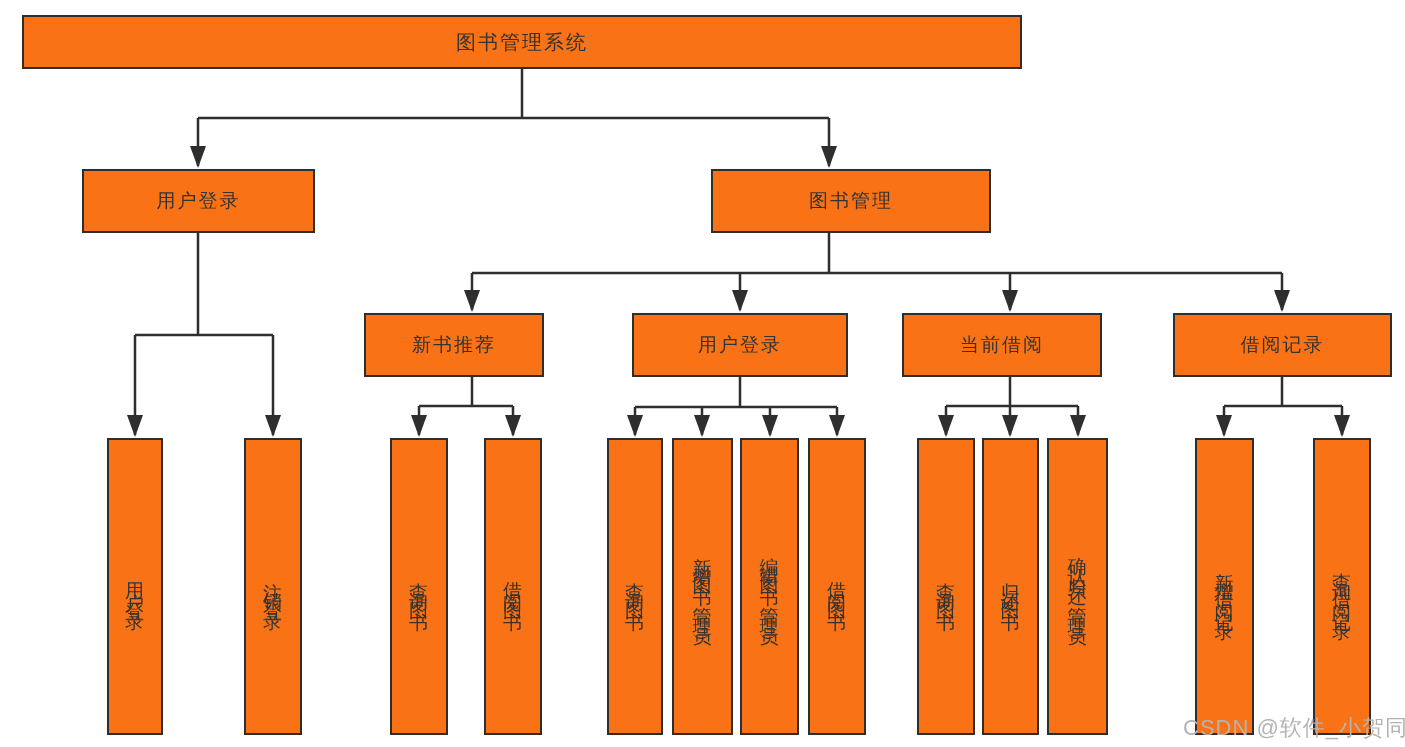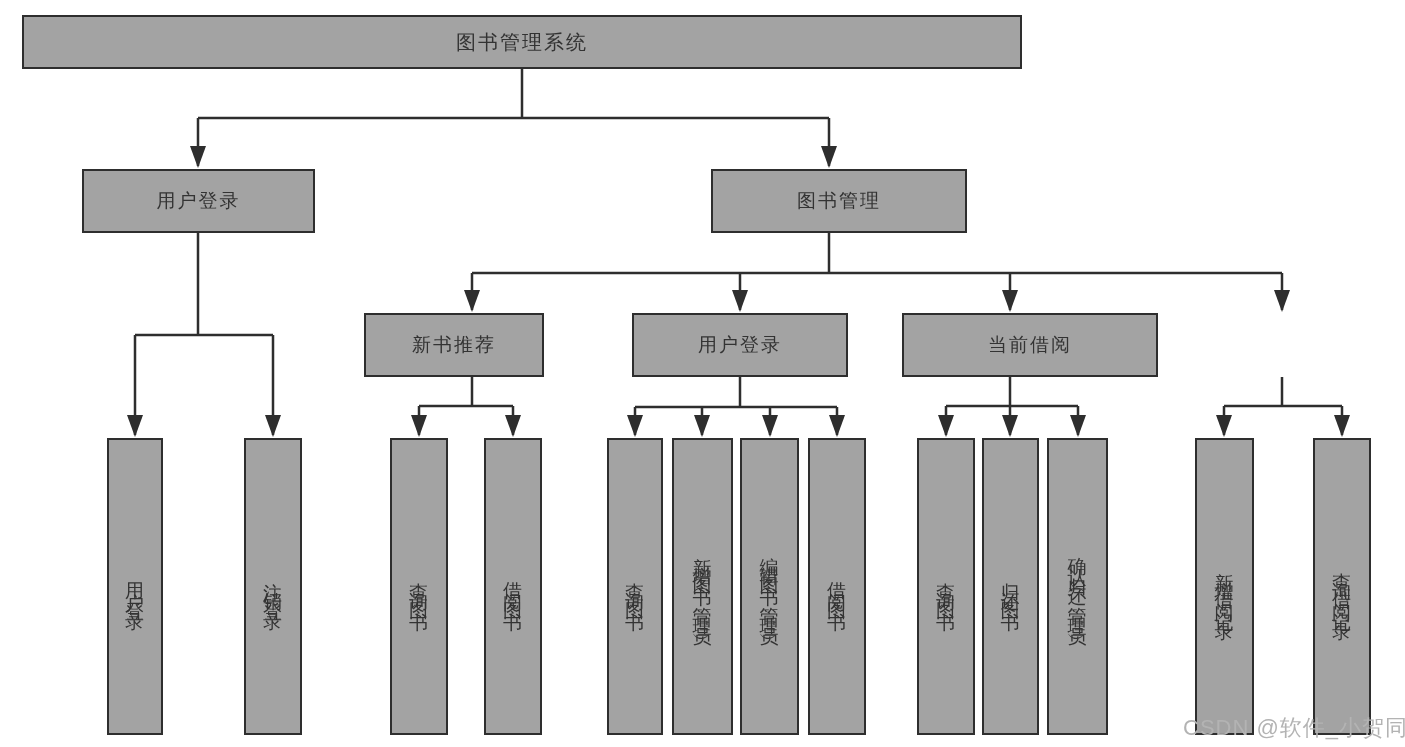--- a/index.html
+++ b/index.html
@@ -7,21 +7,21 @@
     position:relative;
     width:1405px;height:747px;
     background:#ffffff;
     font-family:"Liberation Sans","DejaVu Sans",sans-serif;
     overflow:hidden;
   }
   #wires{position:absolute;left:0;top:0;width:1405px;height:747px;}
   .box{
     position:absolute;
     box-sizing:border-box;
-    background:#a3a3a3;
+    background:#f97316;
     border:2.5px solid #2e2e2e;
     display:flex;align-items:center;justify-content:center;
     color:#333333;
   }
   .box.h span{
     font-size:19px;
     letter-spacing:2px;
     white-space:nowrap;
     color:#333333;
   }
@@ -88,32 +88,35 @@
     </g>
   </svg>
 
   <div class="box h root" style="left:22px;top:15px;width:1000px;height:54px">
     <span>图书管理系统</span>
   </div>
 
   <div class="box h" style="left:82px;top:169px;width:233px;height:64px">
     <span>用户登录</span>
   </div>
-  <div class="box h" style="left:711px;top:169px;width:256px;height:64px">
+  <div class="box h" style="left:711px;top:169px;width:280px;height:64px">
     <span>图书管理</span>
   </div>
 
   <div class="box h" style="left:364px;top:313px;width:180px;height:64px">
     <span>新书推荐</span>
   </div>
   <div class="box h" style="left:632px;top:313px;width:216px;height:64px">
     <span>用户登录</span>
   </div>
-  <div class="box h" style="left:902px;top:313px;width:256px;height:64px">
+  <div class="box h" style="left:902px;top:313px;width:200px;height:64px">
     <span>当前借阅</span>
+  </div>
+  <div class="box h" style="left:1173px;top:313px;width:219px;height:64px">
+    <span>借阅记录</span>
   </div>
 
   <div class="box v" style="left:107px;top:438px;width:56px;height:297px">
     <span>用户登录</span>
   </div>
   <div class="box v" style="left:244px;top:438px;width:58px;height:297px">
     <span>注销登录</span>
   </div>
 
   <div class="box v" style="left:390px;top:438px;width:58px;height:297px">

